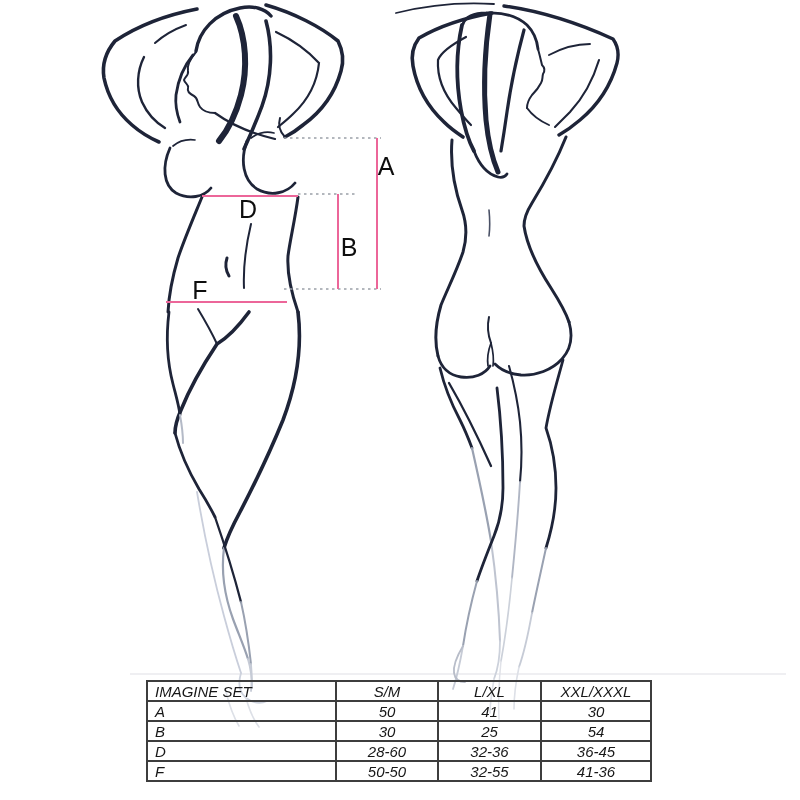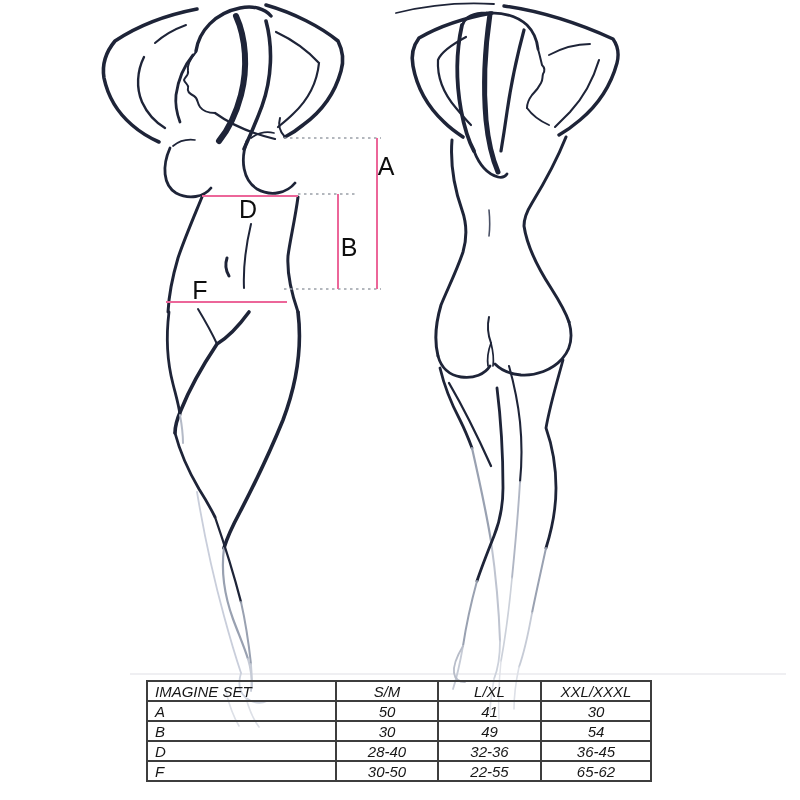--- a/index.html
+++ b/index.html
@@ -147,31 +147,31 @@
       </tr>
       <tr>
         <td class="c0">A</td>
         <td>50</td>
         <td>41</td>
         <td>30</td>
       </tr>
       <tr>
         <td class="c0">B</td>
         <td>30</td>
-        <td>49</td>
+        <td>25</td>
         <td>54</td>
       </tr>
       <tr>
         <td class="c0">D</td>
-        <td>28-40</td>
+        <td>28-60</td>
         <td>32-36</td>
         <td>36-45</td>
       </tr>
       <tr>
         <td class="c0">F</td>
-        <td>30-50</td>
-        <td>22-55</td>
-        <td>65-62</td>
+        <td>50-50</td>
+        <td>32-55</td>
+        <td>41-36</td>
       </tr>
     </tbody>
   </table>
 
 </div>
 
 </body></html>

